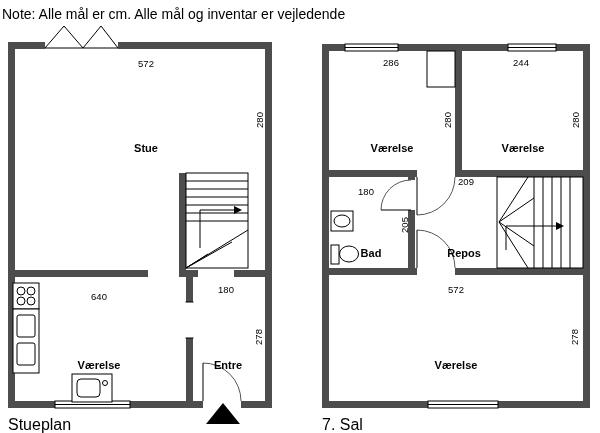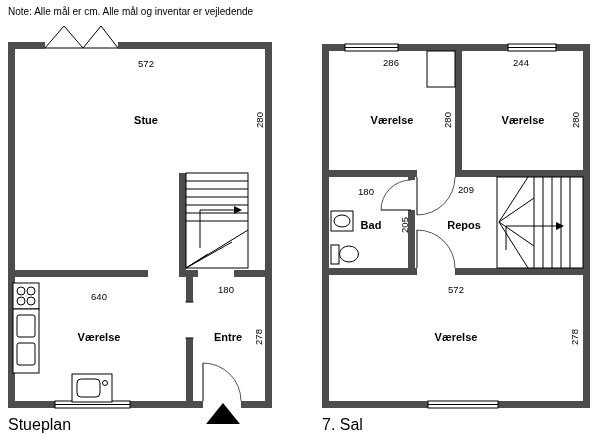--- a/index.html
+++ b/index.html
@@ -6,25 +6,25 @@
   html, body { margin: 0; padding: 0; }
   body {
     width: 600px; height: 433px;
     background: #ffffff;
     font-family: "Liberation Sans", sans-serif;
     position: relative;
     overflow: hidden;
     color: #000;
   }
   svg.plan { position: absolute; left: 0; top: 0; }
-  .note { position: absolute; left: 8px; top: 6px; font-size: 10px; }
+  .note { position: absolute; left: 2px; top: 6px; font-size: 14px; }
   .caption { position: absolute; font-size: 16px; }
   .room {
     position: absolute; font-size: 11px; font-weight: bold;
-    white-space: nowrap; transform: translate(-50%,-50%);
+    white-space: nowrap; transform: translate(-50%,-50%); margin-top: 28px;
   }
   .dim {
     position: absolute; font-size: 9.5px; white-space: nowrap;
     transform: translate(-50%,-50%);
   }
   .dim.vert { transform: translate(-50%,-50%) rotate(-90deg); }
 </style>
 </head>
 <body>
 
@@ -196,18 +196,18 @@
 <div class="room" style="left:523px;top:120px">Værelse</div>
 <div class="room" style="left:371px;top:225px">Bad</div>
 <div class="room" style="left:464px;top:225px">Repos</div>
 <div class="room" style="left:456px;top:337px">Værelse</div>
 
 <div class="dim" style="left:391px;top:62px">286</div>
 <div class="dim" style="left:521px;top:62px">244</div>
 <div class="dim vert" style="left:447px;top:120px">280</div>
 <div class="dim vert" style="left:575px;top:120px">280</div>
 <div class="dim" style="left:366px;top:191px">180</div>
-<div class="dim" style="left:466px;top:189px">209</div>
+<div class="dim" style="left:466px;top:181px">209</div>
 <div class="dim vert" style="left:404px;top:225px">205</div>
 <div class="dim" style="left:456px;top:289px">572</div>
 <div class="dim vert" style="left:574px;top:337px">278</div>
 
 <div class="caption" style="left:322px;top:416px">7. Sal</div>
 
 </body></html>

